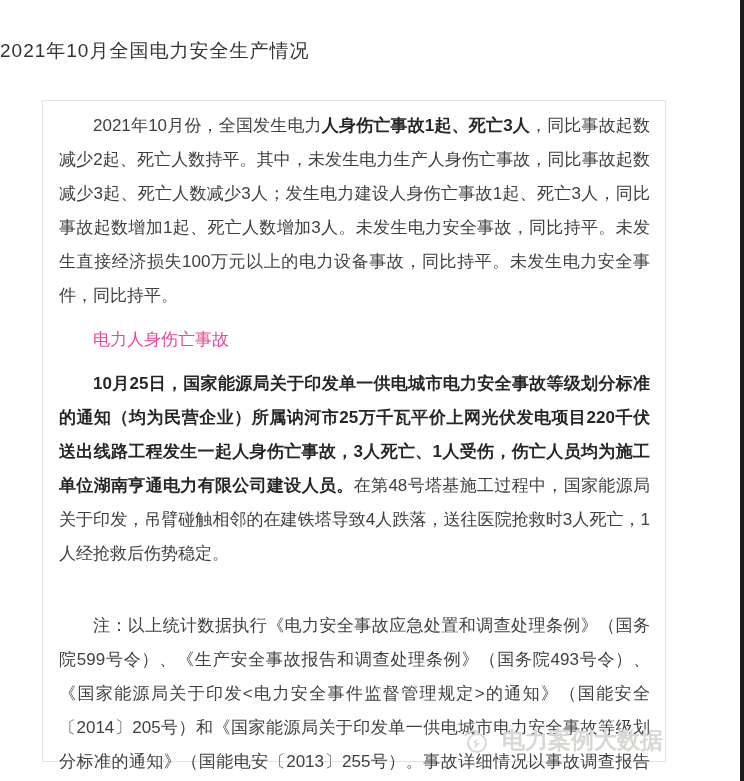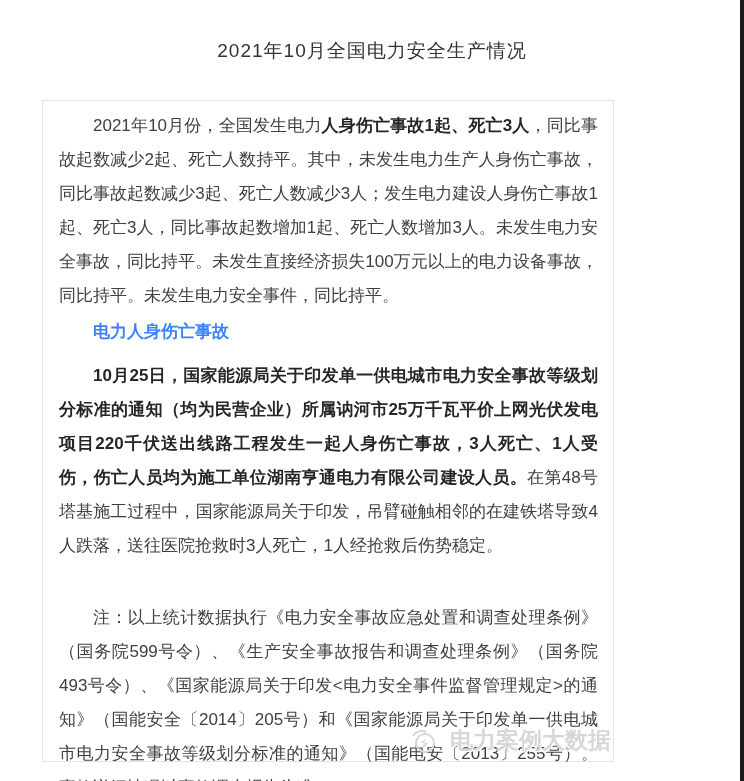--- a/index.html
+++ b/index.html
@@ -7,50 +7,49 @@
     width:744px;height:781px;
     background:#ffffff;
     position:relative;
     overflow:hidden;
     font-family:"Liberation Sans","DejaVu Sans",sans-serif;
   }
   .page-title{
     position:absolute;
     top:38px;left:0;
     width:744px;
-    text-align:center;
     font-size:19px;
     color:#333333;
     letter-spacing:1px;
   }
   .content-box{
     position:absolute;
     left:42px;top:100px;
-    width:572px;height:662px;
+    width:624px;height:662px;
     box-sizing:border-box;
     border:1px solid #e3e3e3;
     background:#ffffff;
     padding:8px 15px 8px 16px;
   }
   .content-box p{
     margin:0;
     font-size:17px;
     line-height:34px;
     text-align:justify;
     text-indent:2em;
     color:#404040;
   }
   .content-box p b{
     color:#262626;
     font-weight:700;
   }
   p.section-heading{
-    font-weight:700;
-    color:#3b82f6;
-    margin:2px 0 10px 0;
+    font-weight:400;
+    color:#ec4899;
+    margin:10px 0 10px 0;
   }
   p.note-paragraph{
     margin-top:38px;
   }
   .watermark{
     position:absolute;
     right:2px;bottom:5px;
     display:flex;
     align-items:center;
     gap:11px;

